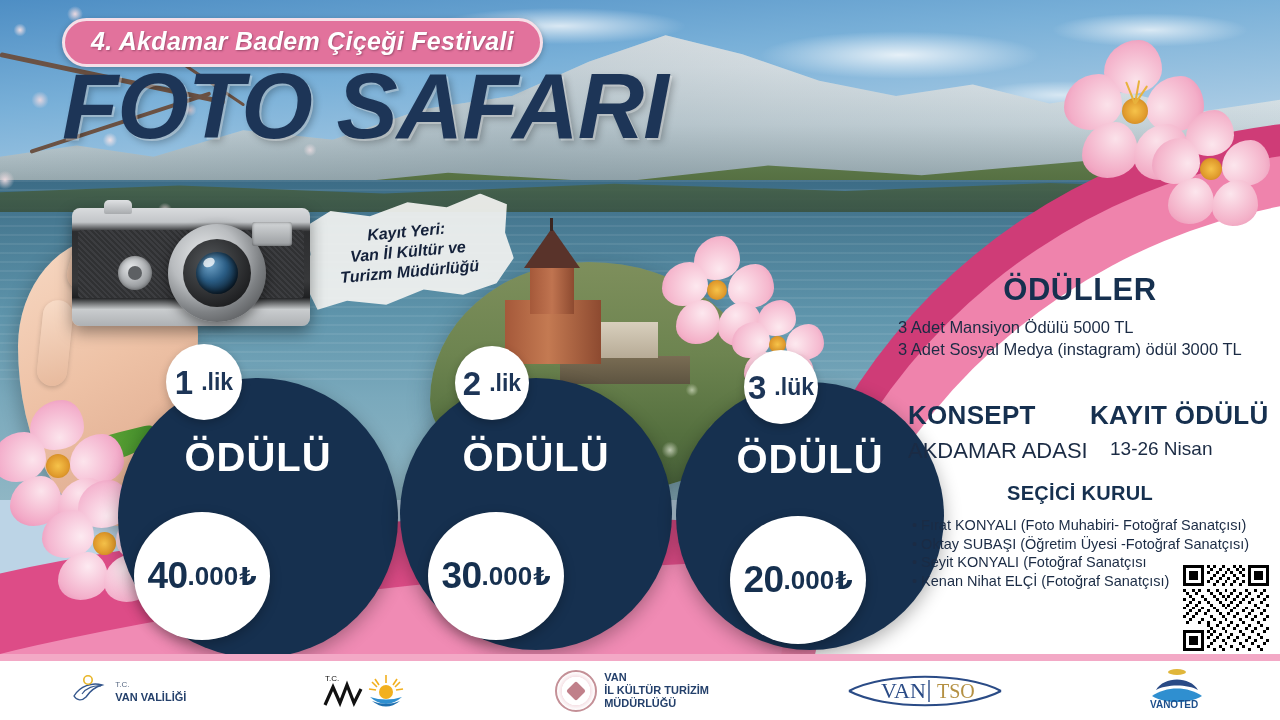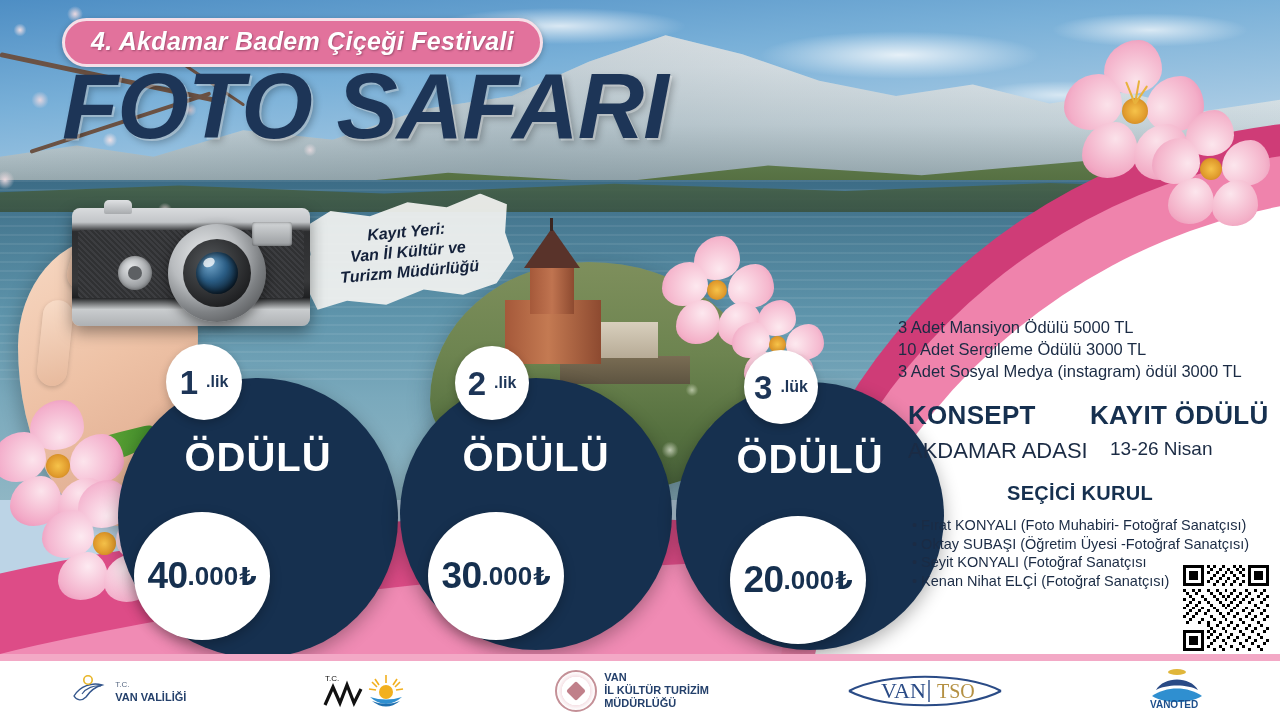--- a/index.html
+++ b/index.html
@@ -293,21 +293,21 @@
     position:absolute;width:100%;text-align:center;
     font-size:40px;font-weight:bold;color:#ffffff;letter-spacing:1px;
   }
   .rank-badge{
     position:absolute;border-radius:50%;background:#ffffff;
     display:flex;align-items:center;justify-content:center;
     box-shadow:0 3px 8px rgba(0,0,0,.22);
     z-index:34;
   }
   .rank-num{font-size:33px;font-weight:bold;color:#1d3557;line-height:1;}
-  .rank-suffix{font-size:16px;font-weight:bold;color:#1d3557;line-height:1;margin-left:8px;}
+  .rank-suffix{font-size:23px;font-weight:bold;color:#1d3557;line-height:1;margin-left:8px;}
   .amount-circle{
     position:absolute;border-radius:50%;background:#ffffff;
     display:flex;align-items:center;justify-content:center;
     box-shadow:0 4px 12px rgba(0,0,0,.25);
     z-index:34;
   }
   .amount-big{font-size:37px;font-weight:bold;color:#16304f;letter-spacing:-.5px;}
   .amount-small{font-size:26px;font-weight:bold;color:#16304f;}
   .amount-lira{font-size:25px;font-weight:bold;color:#16304f;margin-left:1px;}
 
@@ -489,23 +489,23 @@
       <span class="rank-num">3</span>
       <span class="rank-suffix">.lük</span>
     </div>
     <div class="amount-circle" style="left:730px;top:516px;width:136px;height:128px;">
       <span class="amount-big">20</span>
       <span class="amount-small">.000</span>
       <span class="amount-lira">₺</span>
     </div>
   </div>
 
+  <div class="info info-h1">ÖDÜLLER</div>
   <div class="info prize-list">
     <div>3 Adet Mansiyon Ödülü  5000 TL</div>
-    <div>10 Adet  Sergileme Ödülü 3000 TL</div>
     <div>3 Adet Sosyal Medya (instagram) ödül 3000 TL</div>
   </div>
 
   <div class="info konsept-h">KONSEPT</div>
   <div class="info konsept-v">AKDAMAR ADASI</div>
   <div class="info kayit-h">KAYIT ÖDÜLÜ</div>
   <div class="info kayit-v">13-26 Nisan</div>
 
   <div class="info jury-h">SEÇİCİ KURUL</div>
   <ul class="info jury-list" style="margin:0;padding:0;">

